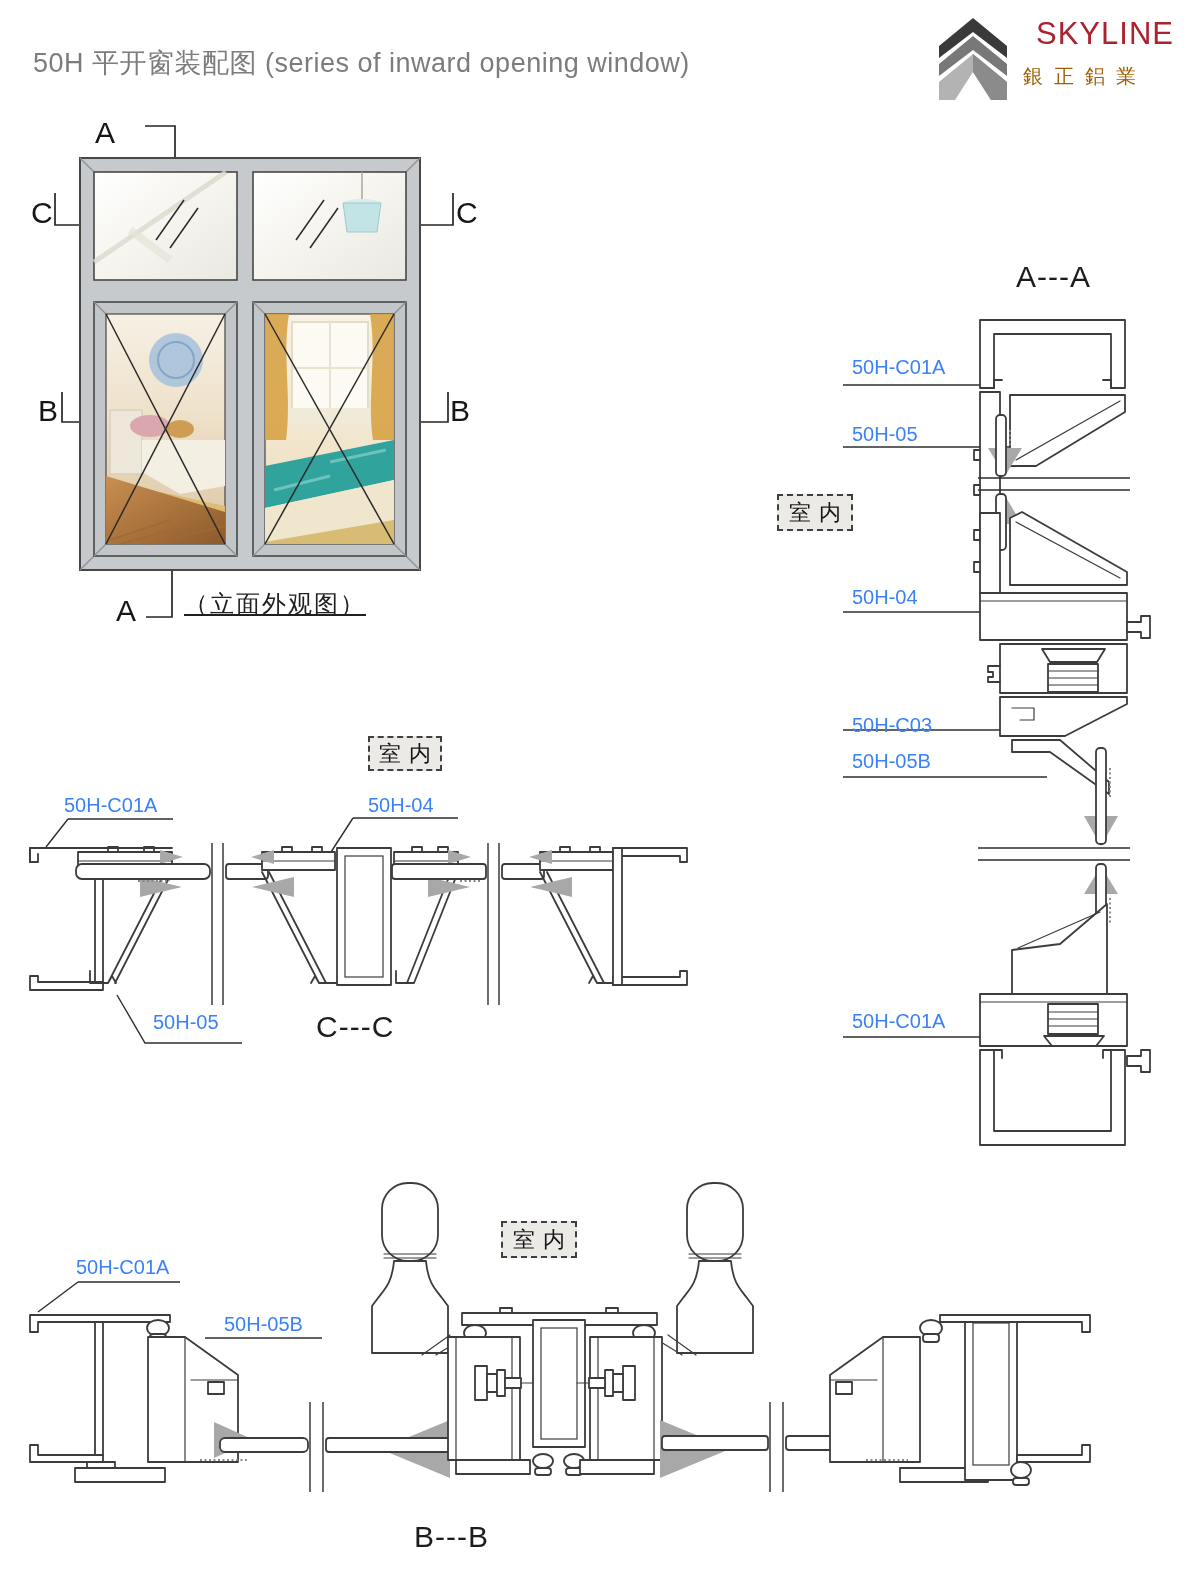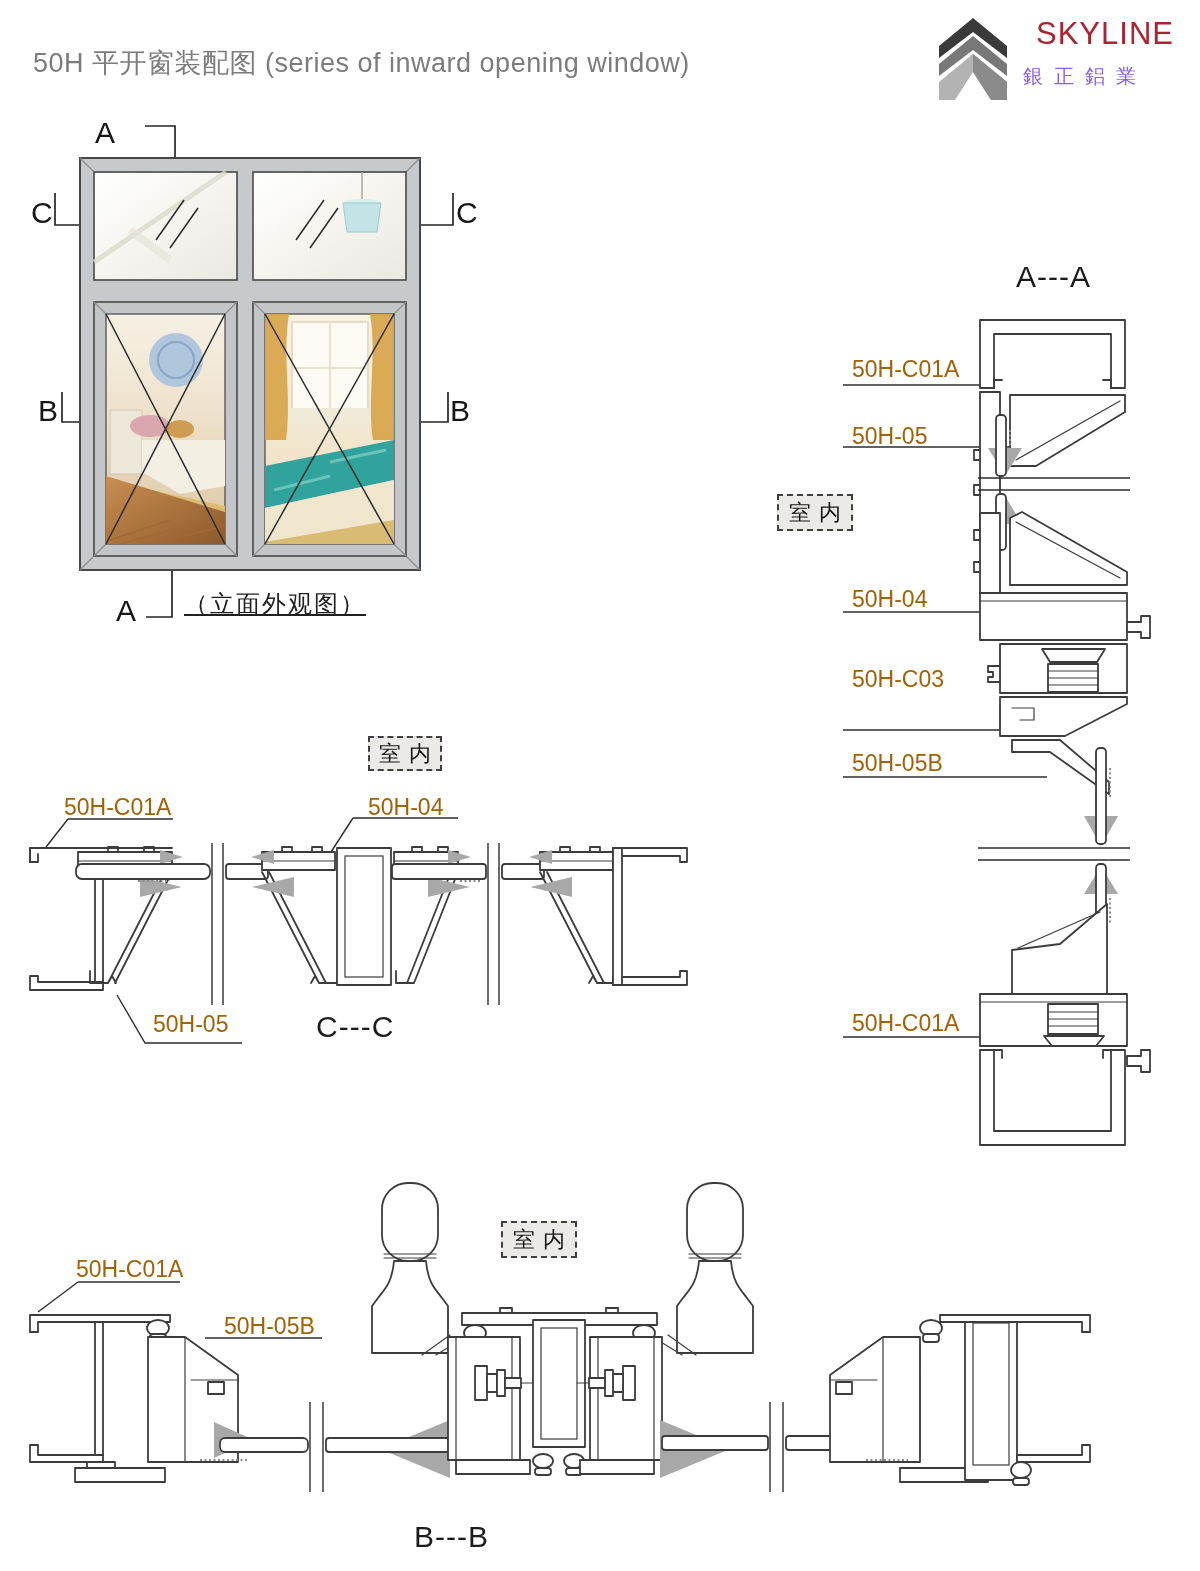--- a/index.html
+++ b/index.html
@@ -1,22 +1,22 @@
 <!DOCTYPE html>
 <html><head>
 <meta charset="utf-8">
 <style>
   html,body{margin:0;padding:0;background:#ffffff;}
   #page{position:relative;width:1200px;height:1571px;background:#ffffff;overflow:hidden;
         font-family:"Liberation Sans",sans-serif;}
   .abs{position:absolute;}
   #doc-title{left:33px;top:45px;font-size:27px;color:#7c7c7c;letter-spacing:0.5px;white-space:nowrap;}
   #brand-name{left:1020px;top:16px;font-size:31px;font-weight:400;color:#ab2230;letter-spacing:1px;margin-left:16px;}
-  #brand-sub{left:1023px;top:63px;font-size:20px;color:#8b5cf6;letter-spacing:11px;white-space:nowrap;}
-  .lbl{position:absolute;font-size:23px;color:#a16207;white-space:nowrap;}
+  #brand-sub{left:1023px;top:63px;font-size:20px;color:#a16207;letter-spacing:11px;white-space:nowrap;}
+  .lbl{position:absolute;font-size:20px;color:#3b82f6;white-space:nowrap;}
   .marker-letter{position:absolute;font-size:30px;color:#161616;}
   .sec-title{position:absolute;font-size:30px;color:#1c1c1c;letter-spacing:1px;}
   .interior-box{position:absolute;border:2px dashed #3f3f3f;background:#eceae7;color:#141414;
                 font-size:22px;display:flex;align-items:center;justify-content:center;
                 letter-spacing:8px;padding-left:8px;box-sizing:border-box;}
   #elevation-caption{position:absolute;font-size:24px;color:#202020;letter-spacing:2px;text-decoration:underline;}
   svg{position:absolute;overflow:visible;}
   svg .p{fill:#ffffff;stroke:#3c3c3c;stroke-width:1.8;stroke-linejoin:round;}
   svg .s{fill:none;stroke:#3c3c3c;stroke-width:1.8;stroke-linejoin:round;stroke-linecap:round;}
   svg .thin{stroke-width:1.2;}
@@ -233,21 +233,21 @@
       <path class="p" d="M220,750 V845 H365 V750 H351 V831 H234 V750 Z"></path>
       <path class="s" d="M234,750 h8 v8 M351,750 h-8 v8"></path>
       <path class="p" d="M367,756 h14 v-6 h9 v22 h-9 v-6 h-14 Z"></path>
     </g>
   </svg>
 
   <div class="lbl" style="left:852px;top:356px;">50H-C01A</div>
   <div class="lbl" style="left:852px;top:423px;">50H-05</div>
   <div class="interior-box" style="left:777px;top:494px;width:76px;height:37px;">室内</div>
   <div class="lbl" style="left:852px;top:586px;">50H-04</div>
-  <div class="lbl" style="left:852px;top:666px;">50H-C03</div>
+  <div class="lbl" style="left:852px;top:714px;">50H-C03</div>
   <div class="lbl" style="left:852px;top:750px;">50H-05B</div>
   <div class="lbl" style="left:852px;top:1010px;">50H-C01A</div>
 
   <svg id="cc-svg" style="left:20px;top:780px;" width="700" height="300" viewBox="0 0 700 300">
     <g>
       <path class="ld" d="M48,39 H153 M48,39 L26,67"></path>
       <path class="ld" d="M333,38 H438 M333,38 L311,72"></path>
       <path class="ld" d="M97,215 L125,263 H222"></path>
     </g>
 

